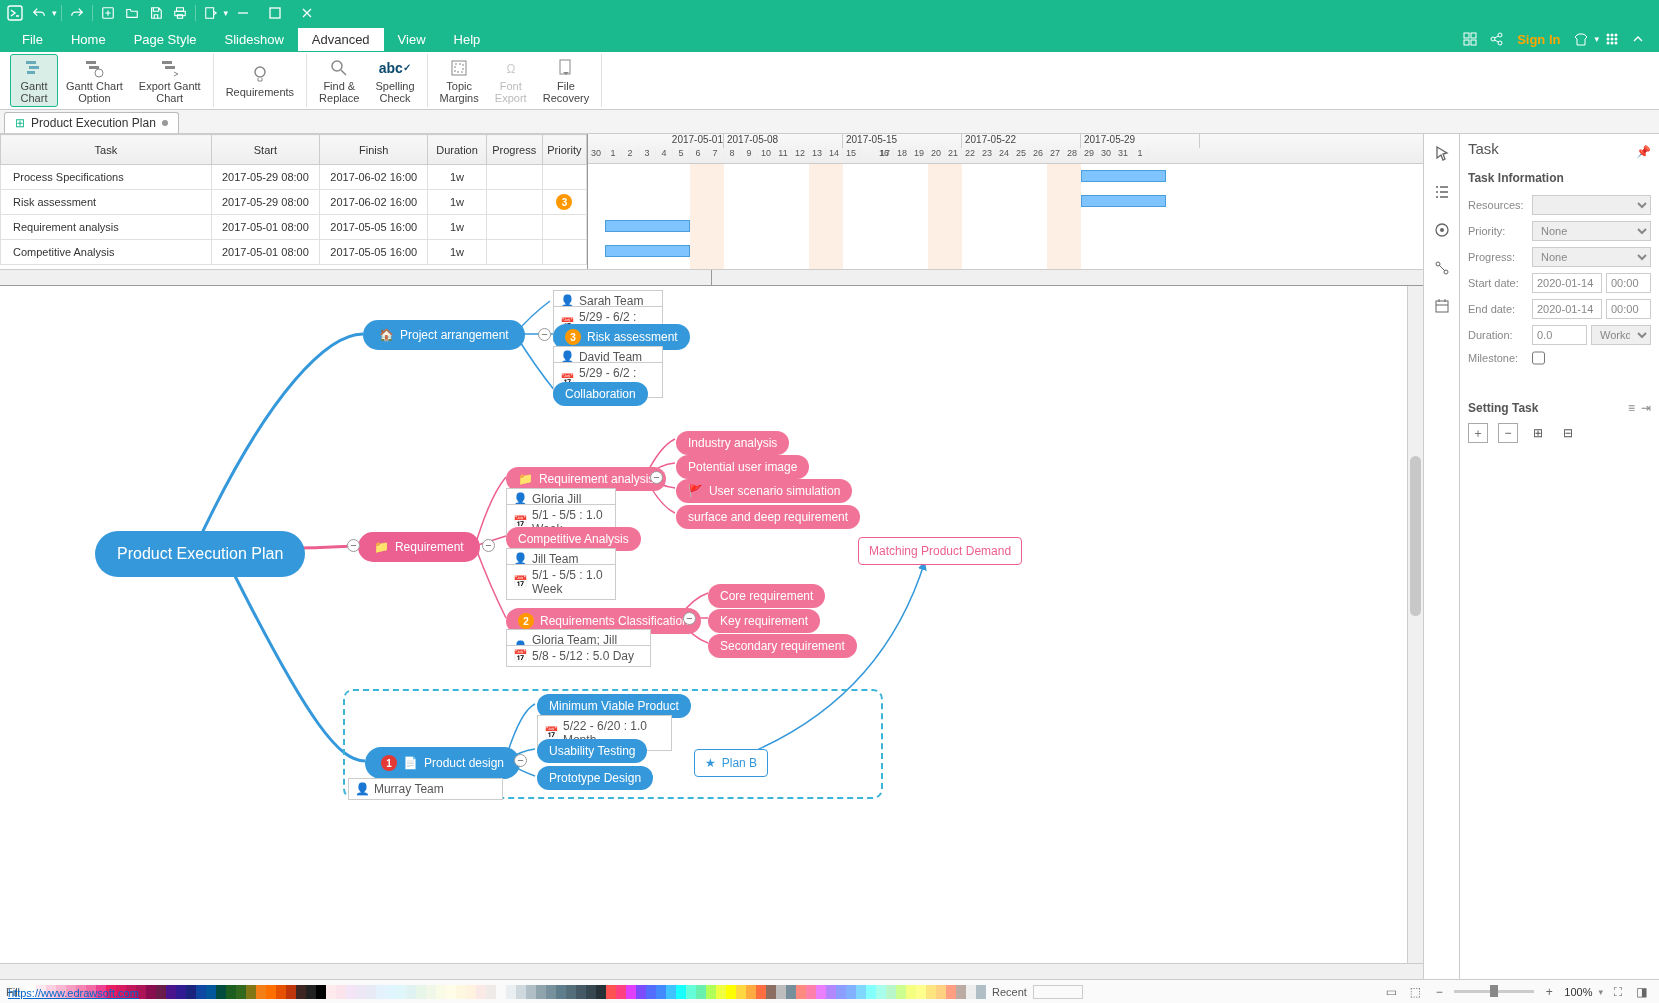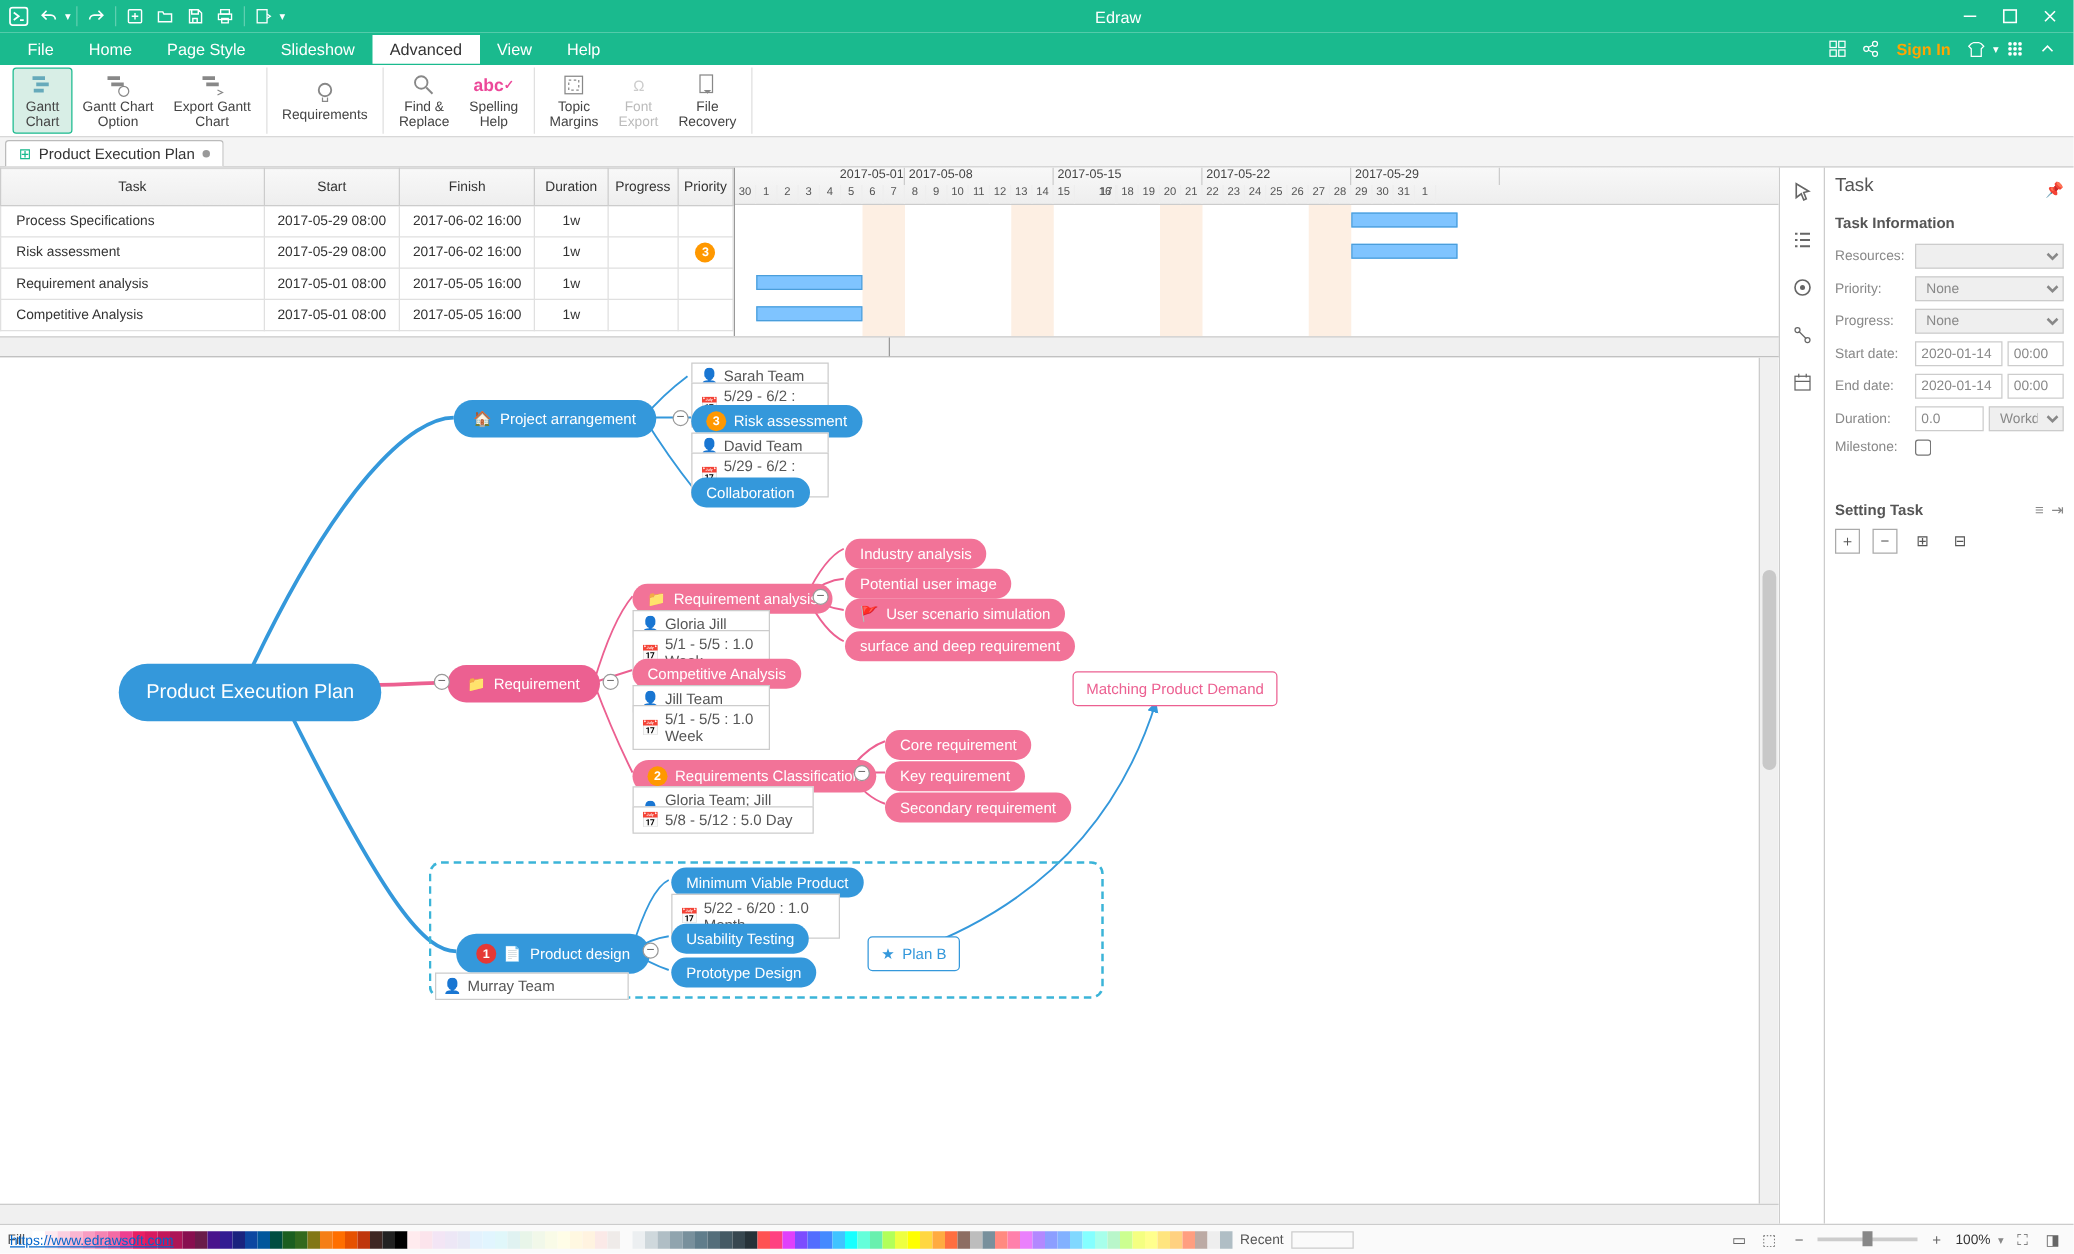--- a/index.html
+++ b/index.html
@@ -160,21 +160,20 @@
       </div>
     <div class="qsep"></div>
     <div class="qbtn">
         <svg width="14" height="14" viewBox="0 0 16 16">
           <rect x="2" y="2" width="9" height="12" fill="none" stroke="#fff" stroke-width="1.2"></rect>
           <path d="M11 6l3 2-3 2" fill="none" stroke="#fff" stroke-width="1.2"></path>
         </svg>
       </div>
     <span style="color:#fff;font-size:9px;">▾</span>
   </div>
-  <div class="apptitle">Edraw</div>
   <div class="winbtns">
     <div class="wbtn">
         <svg width="12" height="12">
           <path d="M1 6h10" stroke="#fff" stroke-width="1.3"></path>
         </svg>
       </div>
     <div class="wbtn">
         <svg width="12" height="12">
           <rect x="1" y="1" width="10" height="10" fill="none" stroke="#fff" stroke-width="1.3"></rect>
         </svg>
@@ -291,23 +290,23 @@
         <div class="rico">
           <svg width="20" height="20">
             <circle cx="8" cy="8" r="5" fill="none" stroke="#888" stroke-width="1.5"></circle>
             <path d="M12 12l5 5" stroke="#888" stroke-width="1.5"></path>
           </svg>
         </div>
         <div class="rlbl">Find &amp;
 Replace</div>
       </div>
     <div class="rbtn">
-        <div class="rico" style="font-size:14px;font-weight:bold;color:#ec4899">abc<br><span style="font-size:10px">✓</span></div>
+        <div class="rico" style="font-size:14px;font-weight:bold;color:#0c4a6e">abc<br><span style="font-size:10px">✓</span></div>
         <div class="rlbl">Spelling
-Help</div>
+Check</div>
       </div>
   </div>
   <div class="rgroup">
     <div class="rbtn">
         <div class="rico">
           <svg width="20" height="20">
             <rect x="3" y="3" width="14" height="14" fill="none" stroke="#888"></rect>
             <rect x="6" y="6" width="8" height="8" fill="none" stroke="#888" stroke-dasharray="2"></rect>
           </svg>
         </div>

